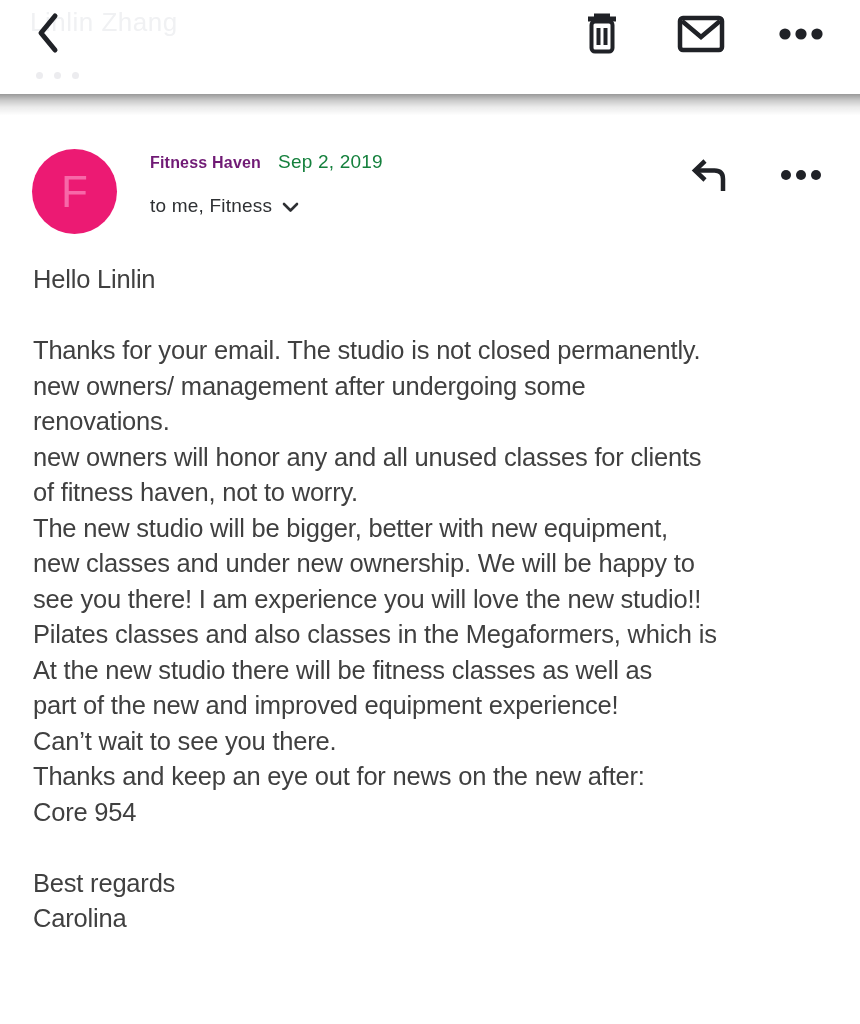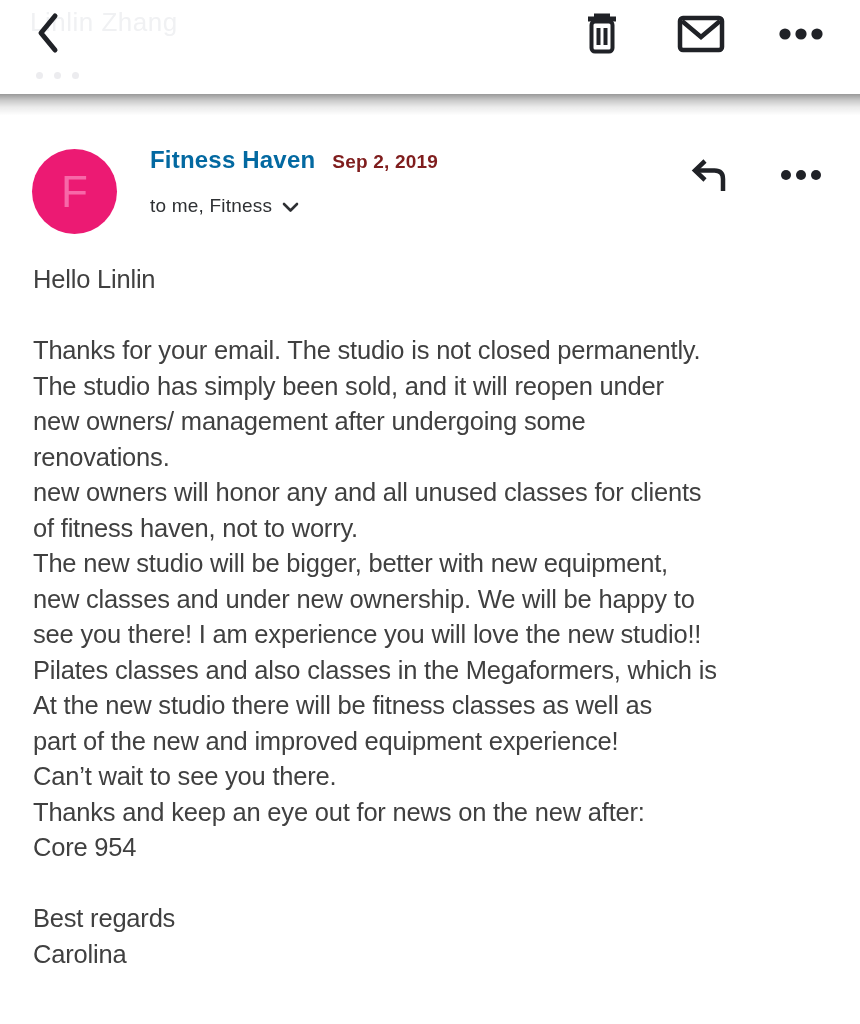--- a/index.html
+++ b/index.html
@@ -46,22 +46,22 @@
 
   
   .email-header { position: absolute; top: 140px; left: 0; width: 860px; height: 110px; }
   .avatar {
     position: absolute; left: 32px; top: 9px; width: 85px; height: 85px;
     border-radius: 50%;
     display: flex; align-items: center; justify-content: center;
     font-size: 44px; font-weight: 400;
   }
   .sender-row { position: absolute; left: 150px; top: 6px; display: flex; align-items: baseline; }
-  .sender-name { font-size: 24px; font-weight: 700; color: #0369a1; letter-spacing: 0.2px; }
-  .sender-date { font-size: 19px; font-weight: 700; color: #7f1d1d; margin-left: 17px; letter-spacing: 0.2px; }
+  .sender-name { font-size: 16px; font-weight: 700; color: #701a75; letter-spacing: 0.2px; margin-top: 8px; }
+  .sender-date { font-size: 19px; font-weight: 400; color: #15803d; margin-left: 17px; letter-spacing: 0.2px; }
   .to-row {
     position: absolute; left: 150px; top: 55px;
     display: flex; cursor: pointer;
   }
   .to-text { font-size: 19px; color: #2e3033; letter-spacing: 0.2px; }
   .to-chevron { margin-left: 10px; margin-top: 4px; color: #2e3033; }
   .hdr-btn {
     position: absolute; width: 48px; height: 48px;
     display: flex; align-items: center; justify-content: center;
     background: transparent; border: none; cursor: pointer; color: #202227;
@@ -168,21 +168,20 @@
           <circle cx="37" cy="7" r="5"></circle>
         </svg>
       </span>
     </button>
   </div>
 
   <div class="email-body">
       <div class="body-line">Hello Linlin</div>
       <div class="body-line">&nbsp;</div>
       <div class="body-line">Thanks for your email. The studio is not closed permanently.</div>
-      <div class="body-line">The studio has simply been sold, and it will reopen under</div>
       <div class="body-line">new owners/ management after undergoing some</div>
       <div class="body-line">renovations.</div>
       <div class="body-line">new owners will honor any and all unused classes for clients</div>
       <div class="body-line">of fitness haven, not to worry.</div>
       <div class="body-line">The new studio will be bigger, better with new equipment,</div>
       <div class="body-line">new classes and under new ownership. We will be happy to</div>
       <div class="body-line">see you there! I am experience you will love the new studio!!</div>
       <div class="body-line">Pilates classes and also classes in the Megaformers, which is</div>
       <div class="body-line">At the new studio there will be fitness classes as well as</div>
       <div class="body-line">part of the new and improved equipment experience!</div>

